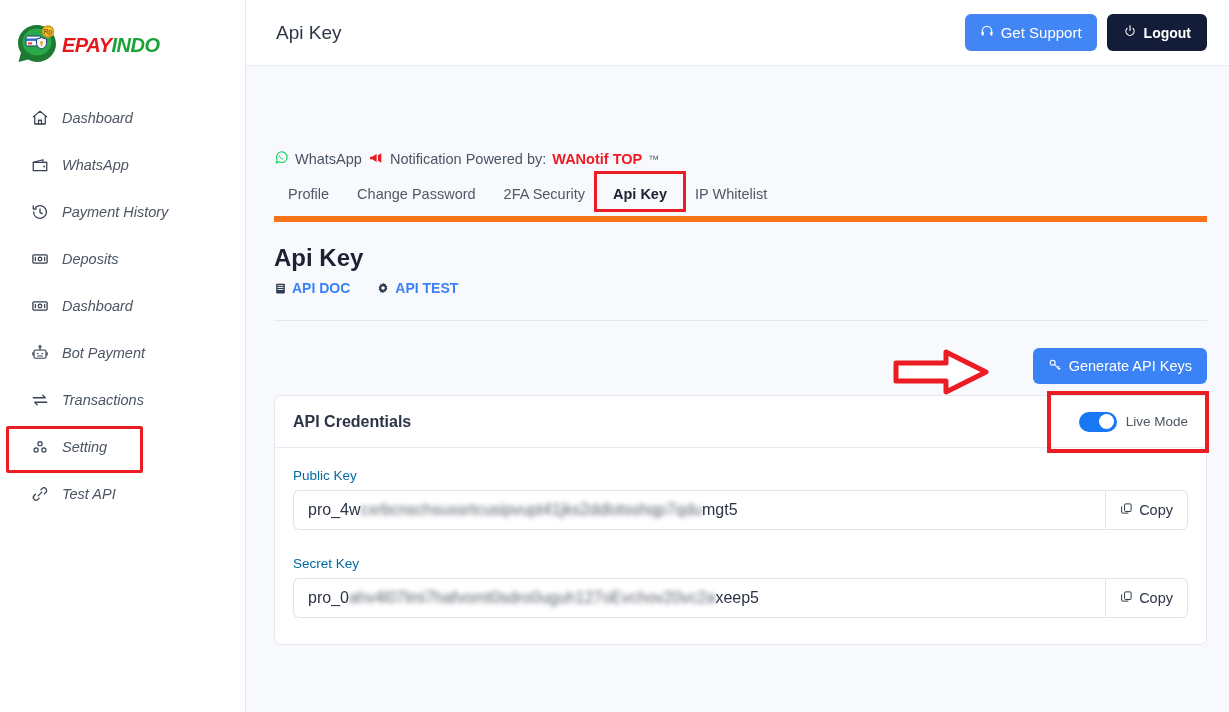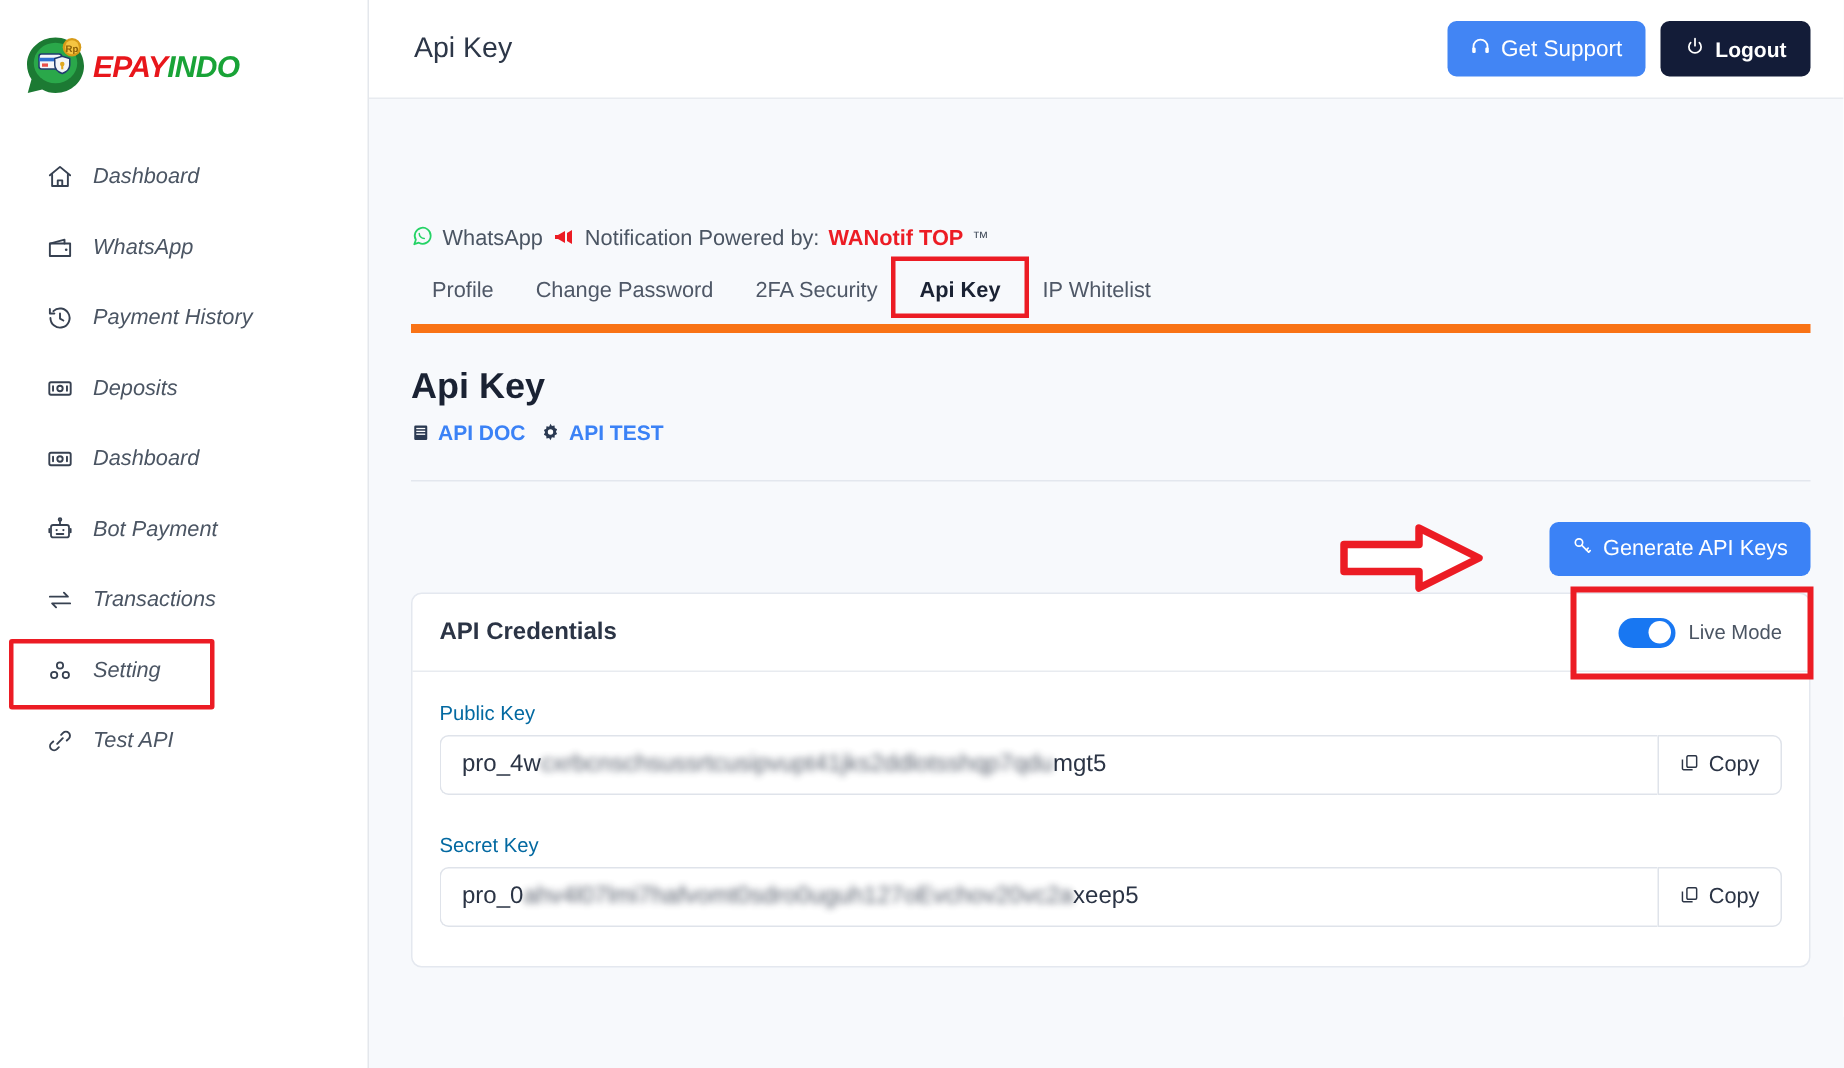--- a/index.html
+++ b/index.html
@@ -91,21 +91,21 @@
   .tab.active { color: #1a2233; font-weight: 700; }
   .tab.boxed::after {
     content: ""; position: absolute;
     left: -5px; top: -5px; right: -5px; bottom: 4px;
     border: 3px solid #ec1c24; background: transparent;
     pointer-events: none;
   }
 
   .section-head { padding-top: 22px; }
   .section-title { font-size: 24px; font-weight: 700; color: #1a2233; }
-  .doc-links { display: flex; align-items: center; gap: 10px; margin-top: 8px; }
+  .doc-links { display: flex; align-items: center; gap: 26px; margin-top: 8px; }
   .doc-link {
     display: inline-flex; align-items: center; gap: 5px;
     color: #3b82f6; font-size: 14px; font-weight: 700; cursor: pointer;
     text-decoration: none;
   }
   .doc-link .dl-ico { color: #2b3a52; display: flex; align-items: center; }
 
   .divider { border-top: 1px solid #e3e7ee; margin-top: 24px; }
 
   .gen-row {

